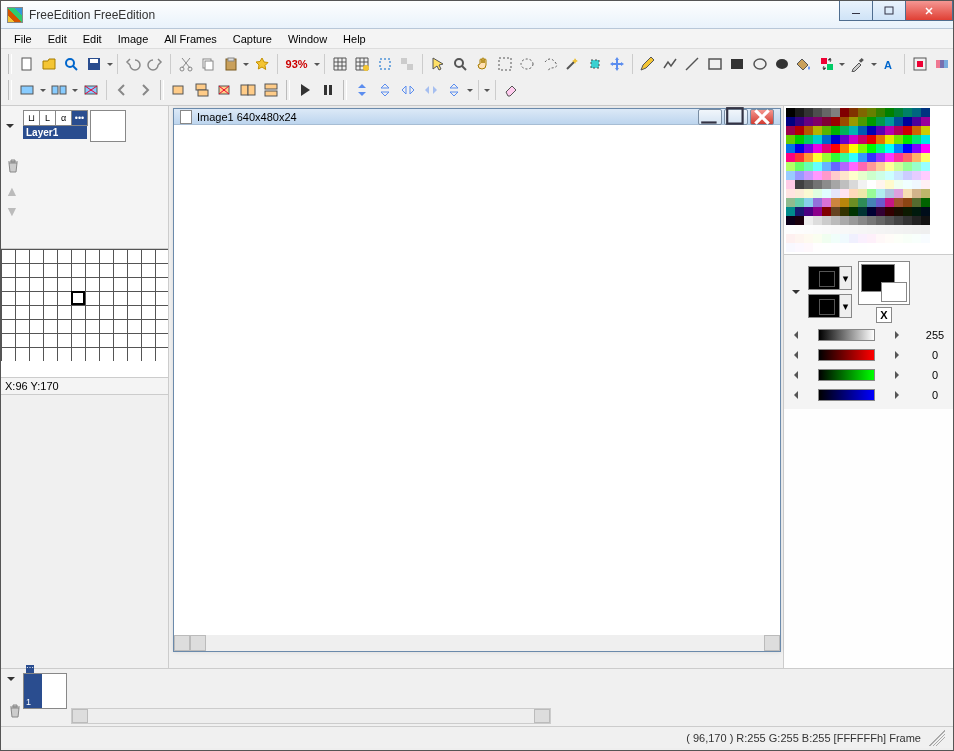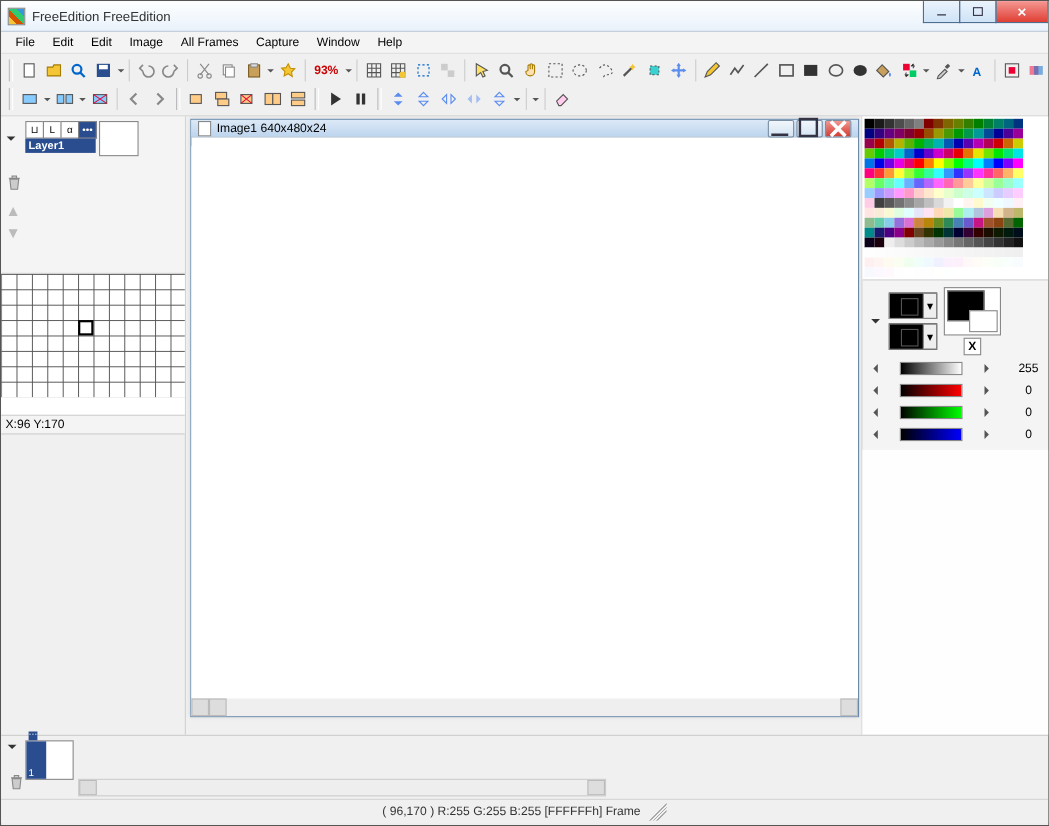--- a/index.html
+++ b/index.html
@@ -93,21 +93,21 @@
 .mode-tab.plain{border:none;background:none;padding:2px 4px;}
 
 .bottom-strip{ height:58px; background:#f0f0f0; border-top:1px solid #ccc; display:flex; align-items:flex-start; padding:4px; position:relative;}
 .frame-thumb{ width:44px; height:36px; border:1px solid #888; background:#fff; position:relative;}
 .frame-thumb .half{position:absolute;left:0;top:0;width:18px;height:100%;background:#2a4d8f;}
 .frame-thumb .dots{position:absolute;left:2px;top:-9px;width:8px;height:8px;background:#2a4d8f;color:#fff;text-align:center;line-height:6px;font-size:8px;}
 .frame-thumb .num{position:absolute;left:2px;bottom:1px;color:#fff;font-size:9px;}
 .strip-scroll{position:absolute; bottom:2px; left:70px; width:480px; height:16px; border:1px solid #ccc; background:#eee; display:flex; justify-content:space-between;}
 .strip-scroll .sbtn{width:16px;height:14px;background:#ddd;border:1px solid #bbb;}
 
-.statusbar{ height:22px; background:#f0f0f0; border-top:1px solid #ccc; display:flex; align-items:center; justify-content:center; padding:0 8px; gap:8px;}
+.statusbar{ height:22px; background:#f0f0f0; border-top:1px solid #ccc; display:flex; align-items:center; justify-content:flex-end; padding:0 8px; gap:8px;}
 .statusbar span{ color:#333;}
 .grip{ width:16px;height:16px; background:
   linear-gradient(135deg,transparent 50%,#aaa 50% 55%,transparent 55% 60%,#aaa 60% 65%,transparent 65% 70%,#aaa 70% 75%,transparent 75%);}
 </style>
 </head>
 <body>
 
 <div class="titlebar">
   <div class="app-icon"></div>
   <div class="title">FreeEdition FreeEdition</div>

